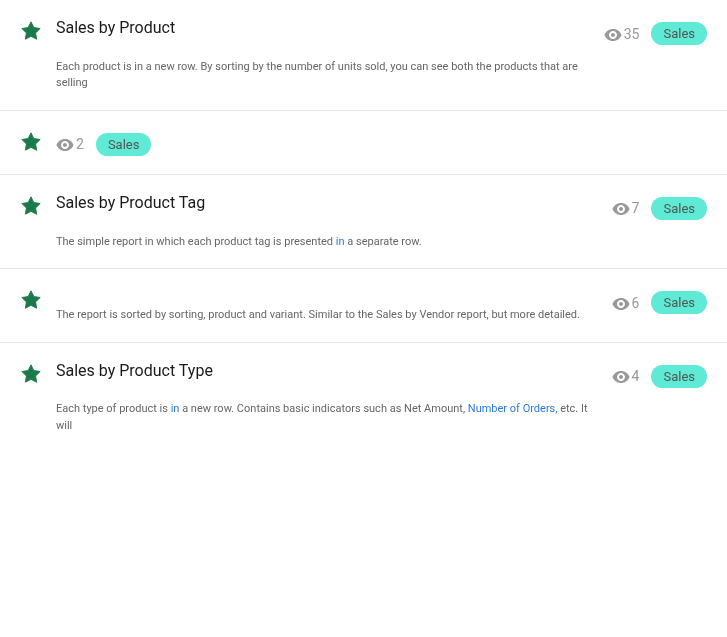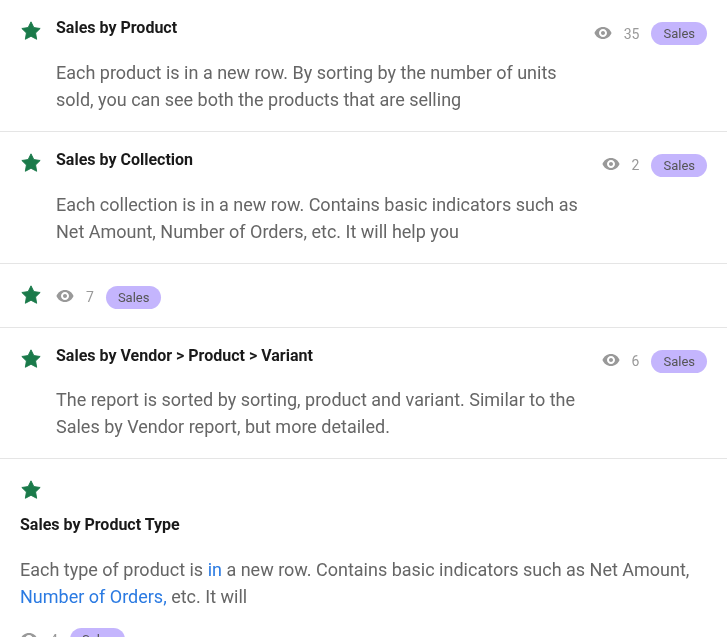--- a/index.html
+++ b/index.html
@@ -23,21 +23,20 @@
     .report-item {
       display: flex;
       align-items: flex-start;
       padding: 18px 20px;
       border-bottom: 1px solid #e5e5e5;
       gap: 14px;
     }
 
     .report-item:last-child {
       border-bottom: none;
-      flex-direction: column;
     }
 
     .star-icon {
       flex-shrink: 0;
       margin-top: 2px;
       width: 22px;
       height: 22px;
     }
 
     .star-icon svg {
@@ -45,28 +44,28 @@
       height: 22px;
     }
 
     .report-content {
       flex: 1;
       min-width: 0;
     }
 
     .report-title {
       font-size: 16px;
-      font-weight: 700;
+      font-weight: 400;
       color: #1a1a1a;
       margin-bottom: 5px;
       line-height: 1.3;
     }
 
     .report-desc {
-      font-size: 18px;
+      font-size: 11px;
       color: #666;
       line-height: 1.5;
       margin-top: 20px;
     }
 
     .report-desc a,
     .report-desc .link-text {
       color: #2a7ae2;
       text-decoration: none;
     }
@@ -74,34 +73,34 @@
     .report-meta {
       display: flex;
       align-items: center;
       gap: 12px;
       flex-shrink: 0;
       margin-top: 4px;
     }
 
     .view-count {
       display: flex;
-      align-items: flex-start;
-      gap: 12px;
+      align-items: flex-end;
+      gap: 2px;
       color: #999;
       font-size: 14px;
       white-space: nowrap;
     }
 
     .eye-icon {
       display: flex;
       align-items: center;
     }
 
     .category-badge {
-      background: #c4b5fd;
+      background: #5eead4;
       color: #555;
       font-size: 13px;
       padding: 4px 12px;
       border-radius: 20px;
       white-space: nowrap;
     }
   </style>
 </head>
 <body>
 
@@ -123,58 +122,57 @@
       </span>
       <span>35</span>
     </div>
         <span class="category-badge">Sales</span>
       </div>
     </div>
     <div class="report-item">
       <div class="star-icon"><svg viewBox="0 0 24 24" fill="#1a7a4a" xmlns="http://www.w3.org/2000/svg">
       <polygon points="12,2 15.09,8.26 22,9.27 17,14.14 18.18,21.02 12,17.77 5.82,21.02 7,14.14 2,9.27 8.91,8.26" stroke="#1a7a4a" stroke-width="1" stroke-linejoin="round"></polygon>
     </svg></div>
-      <div class="report-content">
-        <div class="report-title">Sales by Collection</div>
-        <div class="report-desc">Each collection is in a new row. Contains basic indicators such as Net Amount, Number of Orders, etc. It will help you</div>
-      </div>
       <div class="report-meta">
         <div class="view-count">
       <span class="eye-icon">
         <svg width="18" height="14" viewBox="0 0 18 14" fill="none" xmlns="http://www.w3.org/2000/svg">
           <path d="M9 1C5 1 1.73 3.61 0.46 7C1.73 10.39 5 13 9 13C13 13 16.27 10.39 17.54 7C16.27 3.61 13 1 9 1ZM9 11C6.79 11 5 9.21 5 7C5 4.79 6.79 3 9 3C11.21 3 13 4.79 13 7C13 9.21 11.21 11 9 11ZM9 5C7.9 5 7 5.9 7 7C7 8.1 7.9 9 9 9C10.1 9 11 8.1 11 7C11 5.9 10.1 5 9 5Z" fill="#999999"></path>
         </svg>
       </span>
       <span>2</span>
     </div>
         <span class="category-badge">Sales</span>
       </div>
     </div>
     <div class="report-item">
       <div class="star-icon"><svg viewBox="0 0 24 24" fill="#1a7a4a" xmlns="http://www.w3.org/2000/svg">
       <polygon points="12,2 15.09,8.26 22,9.27 17,14.14 18.18,21.02 12,17.77 5.82,21.02 7,14.14 2,9.27 8.91,8.26" stroke="#1a7a4a" stroke-width="1" stroke-linejoin="round"></polygon>
     </svg></div>
+      <div class="report-content">
+        <div class="report-title">Sales by Product Tag</div>
+        <div class="report-desc">The simple report in which each product tag is presented <a class="link-text">in</a> a separate row.</div>
+      </div>
       <div class="report-meta">
         <div class="view-count">
       <span class="eye-icon">
         <svg width="18" height="14" viewBox="0 0 18 14" fill="none" xmlns="http://www.w3.org/2000/svg">
           <path d="M9 1C5 1 1.73 3.61 0.46 7C1.73 10.39 5 13 9 13C13 13 16.27 10.39 17.54 7C16.27 3.61 13 1 9 1ZM9 11C6.79 11 5 9.21 5 7C5 4.79 6.79 3 9 3C11.21 3 13 4.79 13 7C13 9.21 11.21 11 9 11ZM9 5C7.9 5 7 5.9 7 7C7 8.1 7.9 9 9 9C10.1 9 11 8.1 11 7C11 5.9 10.1 5 9 5Z" fill="#999999"></path>
         </svg>
       </span>
       <span>7</span>
     </div>
         <span class="category-badge">Sales</span>
       </div>
     </div>
     <div class="report-item">
       <div class="star-icon"><svg viewBox="0 0 24 24" fill="#1a7a4a" xmlns="http://www.w3.org/2000/svg">
       <polygon points="12,2 15.09,8.26 22,9.27 17,14.14 18.18,21.02 12,17.77 5.82,21.02 7,14.14 2,9.27 8.91,8.26" stroke="#1a7a4a" stroke-width="1" stroke-linejoin="round"></polygon>
     </svg></div>
       <div class="report-content">
-        <div class="report-title">Sales by Vendor &gt; Product &gt; Variant</div>
         <div class="report-desc">The report is sorted by sorting, product and variant. Similar to the Sales by Vendor report, but more detailed.</div>
       </div>
       <div class="report-meta">
         <div class="view-count">
       <span class="eye-icon">
         <svg width="18" height="14" viewBox="0 0 18 14" fill="none" xmlns="http://www.w3.org/2000/svg">
           <path d="M9 1C5 1 1.73 3.61 0.46 7C1.73 10.39 5 13 9 13C13 13 16.27 10.39 17.54 7C16.27 3.61 13 1 9 1ZM9 11C6.79 11 5 9.21 5 7C5 4.79 6.79 3 9 3C11.21 3 13 4.79 13 7C13 9.21 11.21 11 9 11ZM9 5C7.9 5 7 5.9 7 7C7 8.1 7.9 9 9 9C10.1 9 11 8.1 11 7C11 5.9 10.1 5 9 5Z" fill="#999999"></path>
         </svg>
       </span>
       <span>6</span>

